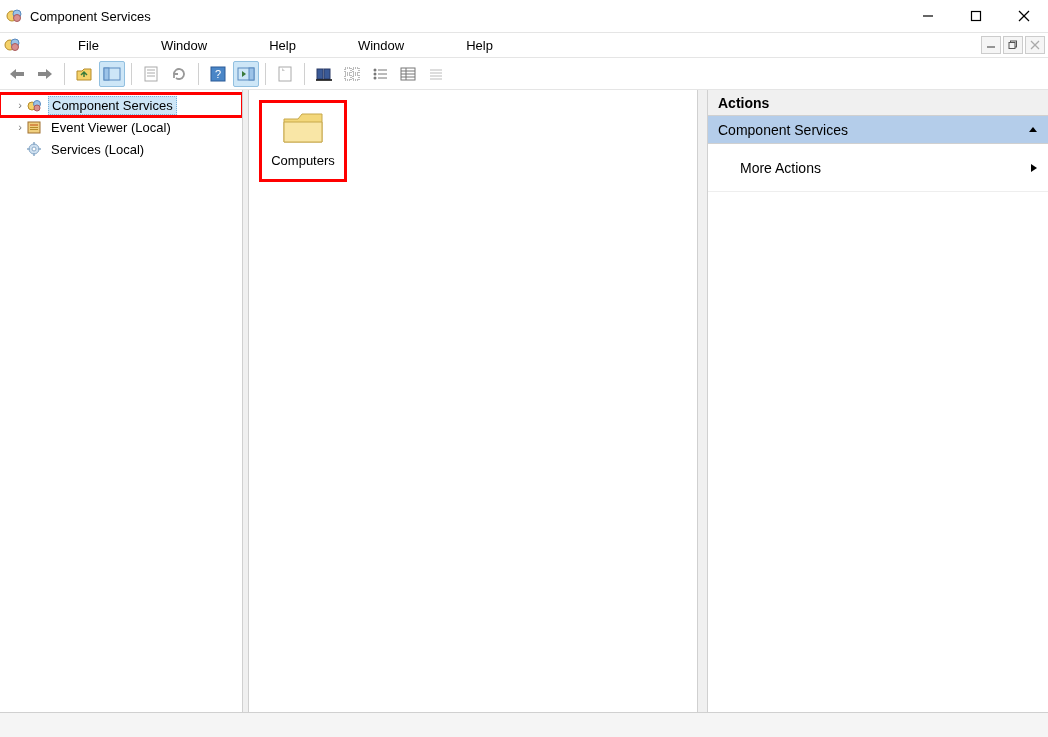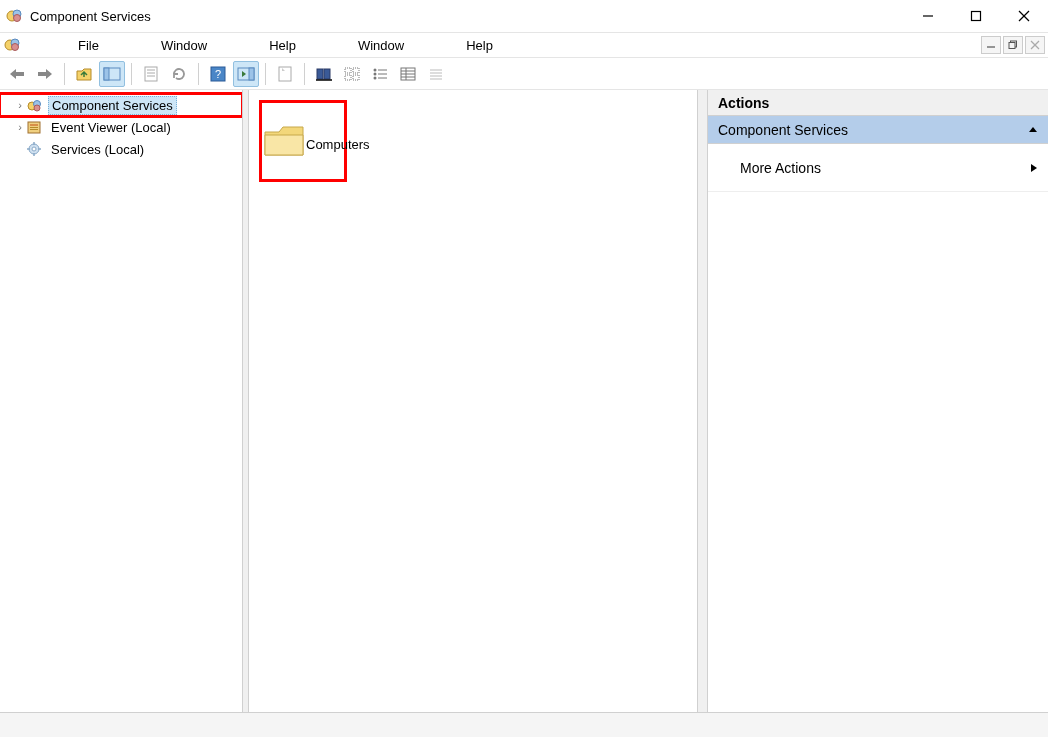--- a/index.html
+++ b/index.html
@@ -171,20 +171,21 @@
     border-right: 1px solid #d0d0d0;
     padding: 10px;
     display: flex;
     flex-wrap: wrap;
     align-content: flex-start;
   }
   .item-tile {
     width: 88px;
     height: 82px;
     display: flex;
+    flex-direction: column;
     align-items: center;
     justify-content: flex-start;
     padding-top: 6px;
     border: 3px solid #ff0000;
   }
   .item-tile .folder-big {
     width: 44px;
     height: 38px;
     margin-bottom: 6px;
   }

